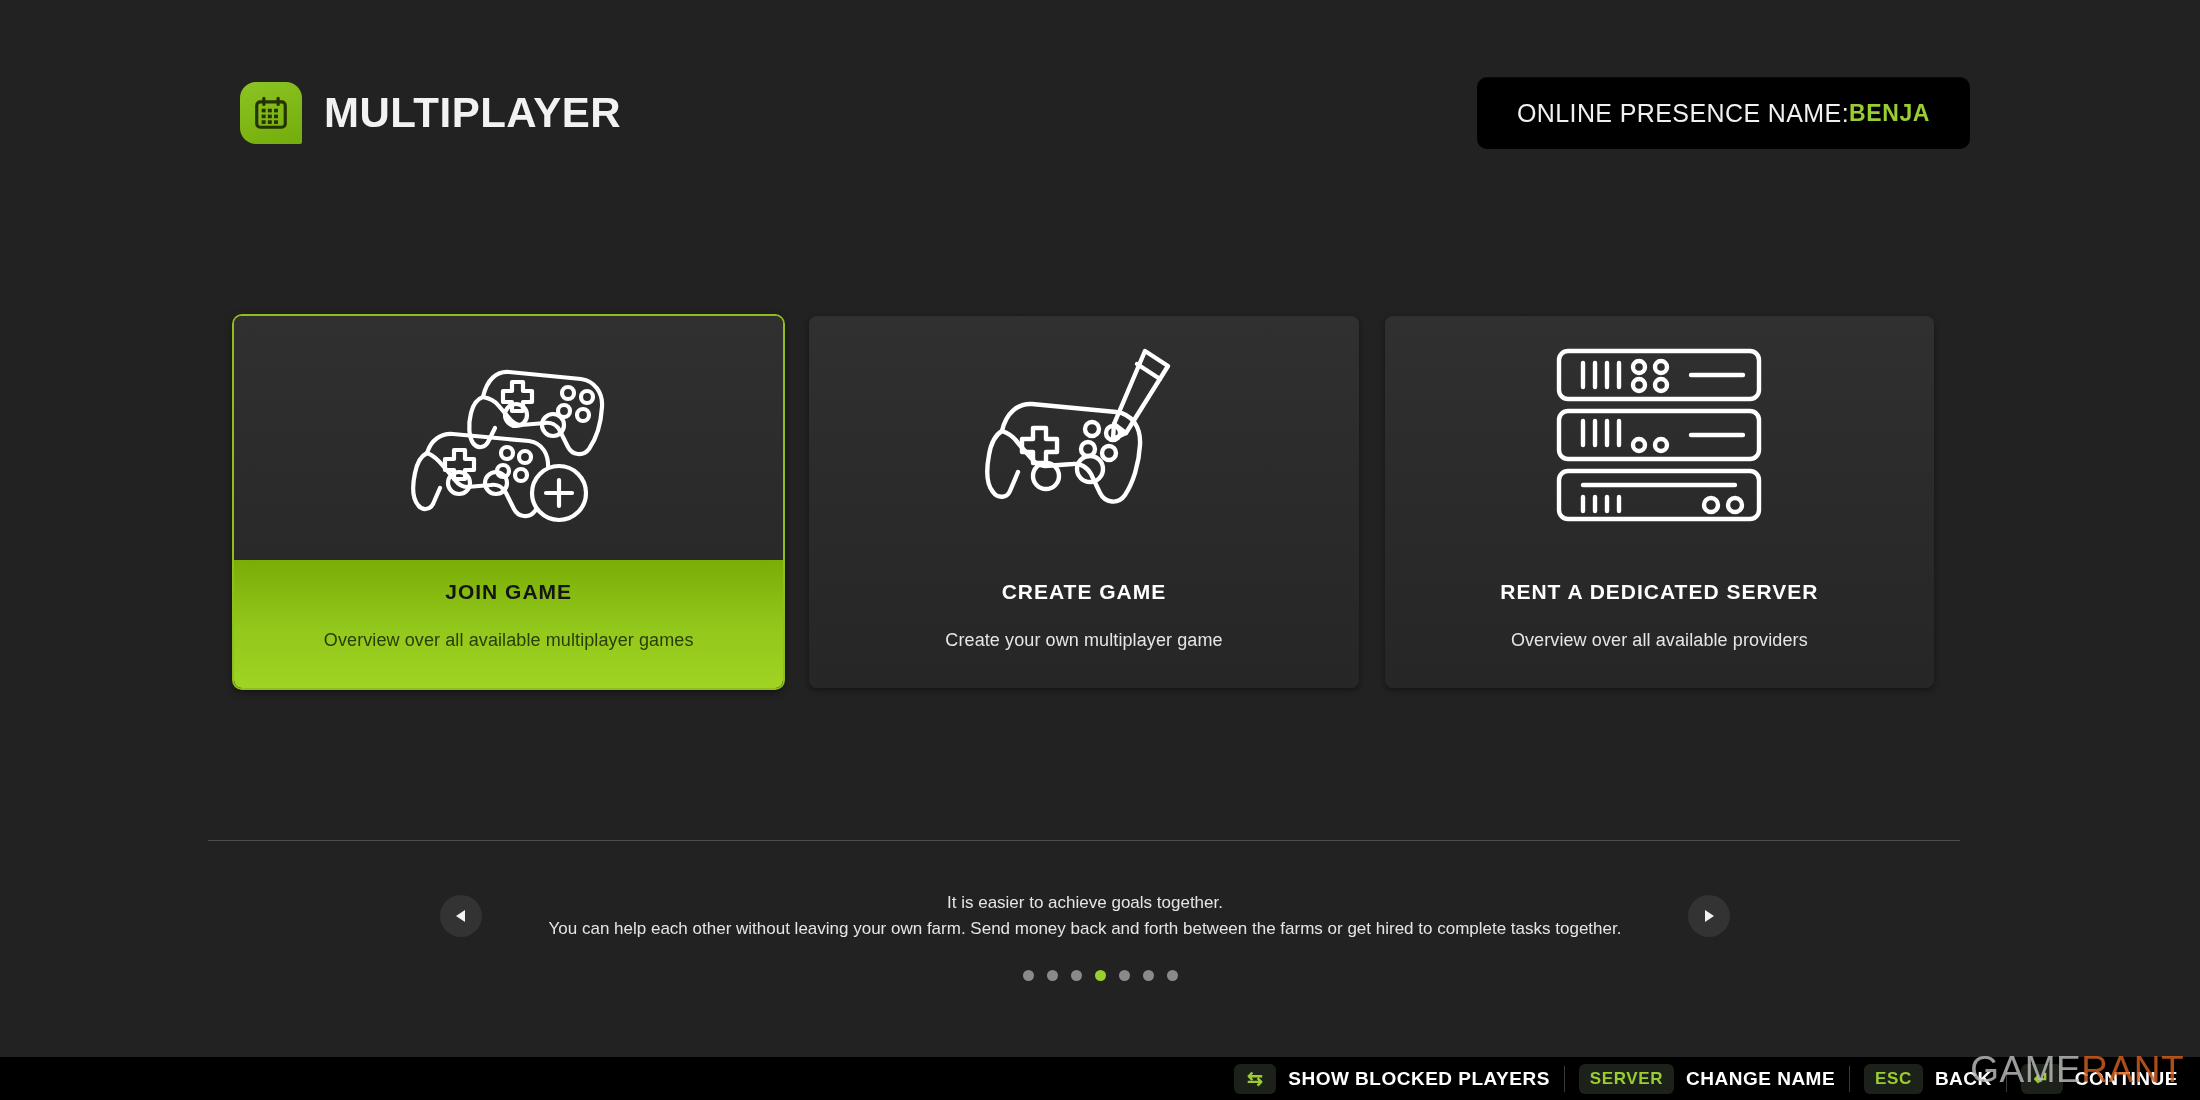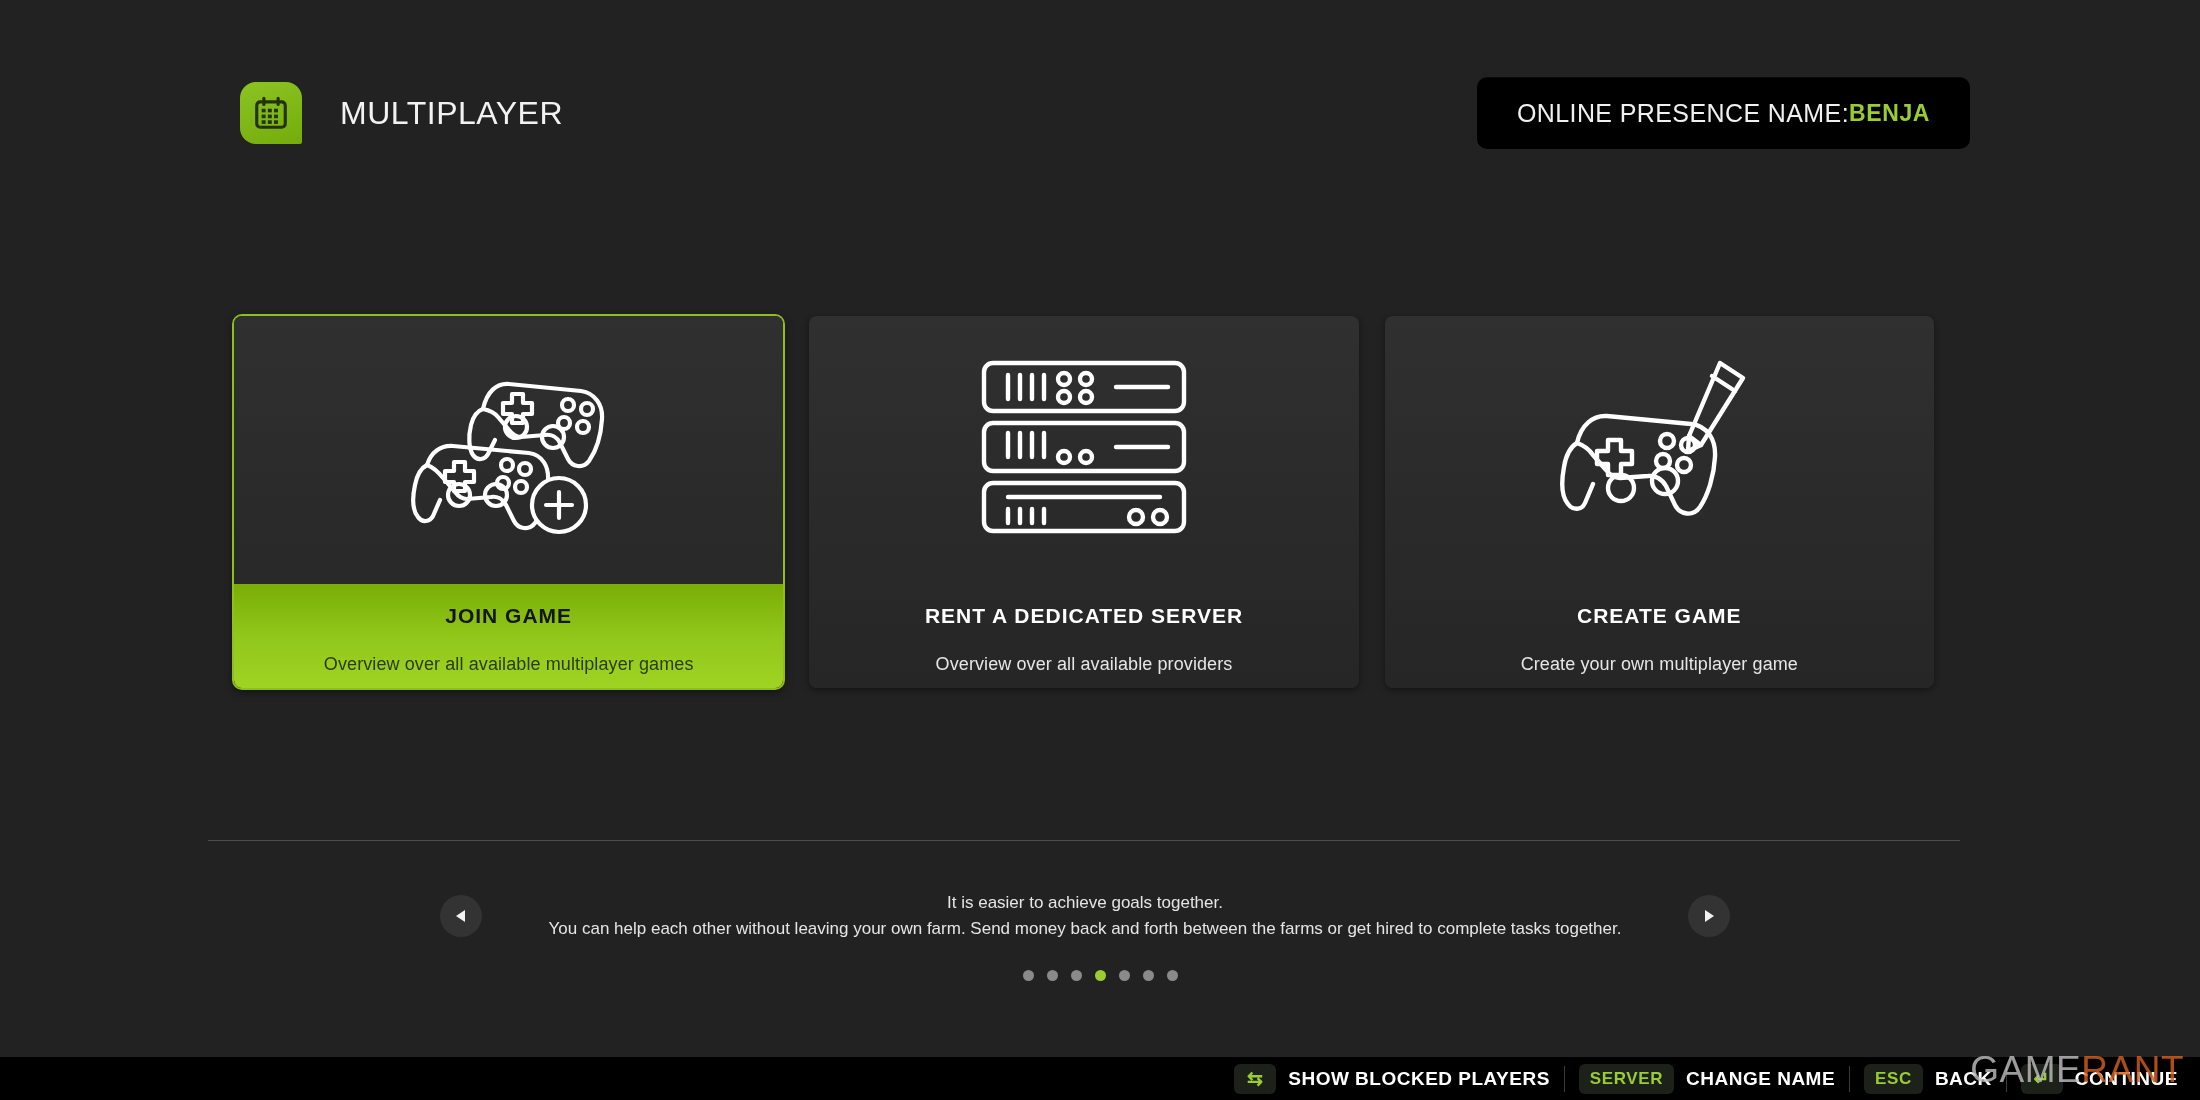--- a/index.html
+++ b/index.html
@@ -41,26 +41,25 @@
     background: #7CB518;
     background: linear-gradient(160deg, #8CC424 0%, #74AC0C 100%);
     border-radius: 16px 16px 2px 16px;
     display: flex;
     align-items: center;
     justify-content: center;
     flex: none;
   }
 
   #app-title {
-    font-size: 32px;
+    font-size: 42px;
     letter-spacing: 0.5px;
-    font-weight: 400;
+    font-weight: 700;
     color: #f2f2f2;
     white-space: nowrap;
-    margin-left: 16px;
   }
 
   #presence-pill {
     background: #000000;
     border-radius: 10px;
     height: 72px;
     padding: 0 40px;
     display: flex;
     align-items: center;
     box-shadow: 0 1px 0 rgba(255,255,255,0.03) inset;
@@ -102,21 +101,21 @@
 
   .card-art {
     flex: 1 1 auto;
     display: flex;
     align-items: center;
     justify-content: center;
     padding-bottom: 6px;
   }
 
   .card-footer {
-    height: 104px;
+    height: 128px;
     padding-top: 20px;
     text-align: center;
     background: transparent;
   }
 
   .card-title {
     font-size: 21px;
     font-weight: bold;
     letter-spacing: 1.0px;
     color: #ffffff;
@@ -338,20 +337,52 @@
       </svg>
     </div>
     <div class="card-footer">
       <div class="card-title">JOIN GAME</div>
       <div class="card-sub">Overview over all available multiplayer games</div>
     </div>
   </div>
 
   <div class="card">
     <div class="card-art">
+      <svg width="200" height="200" viewBox="0 0 200 200" aria-hidden="true">
+        <g fill="none" stroke="#ffffff" stroke-width="4.4" stroke-linejoin="round" stroke-linecap="round">
+
+          <path d="M18 96 C22 78 34 68 48 69 L132 77 C149 79 157 93 156 110 C155 129 149 148 141 160 C134 170 121 168 116 158 L107 139 C103 132 96 128 89 129 L61 131 C55 131 51 128 47 123 L34 108 C30 102 24 98 18 96 Z"></path>
+          <path d="M18 96 C11 100 7 108 5 120 C2 136 3 150 9 157 C14 164 23 163 26 156 L34 137"></path>
+
+          <path d="M38 104 h11 v-11 h13 v11 h11 v13 h-11 v11 h-13 v-11 h-11 z"></path>
+
+          <circle cx="108" cy="94" r="7"></circle>
+          <circle cx="129" cy="98" r="7"></circle>
+          <circle cx="104" cy="114" r="7"></circle>
+          <circle cx="125" cy="118" r="7"></circle>
+
+          <circle cx="62" cy="141" r="13"></circle>
+          <circle cx="106" cy="134" r="13"></circle>
+        </g>
+
+        <g fill="none" stroke="#ffffff" stroke-width="4.4" stroke-linejoin="round" stroke-linecap="round">
+          <path d="M161 16 L184 31 L142 98 L129 104 L130 89 Z"></path>
+          <line x1="153" y1="29" x2="176" y2="44"></line>
+          <path d="M130 89 L142 98"></path>
+        </g>
+      </svg>
+    </div>
+    <div class="card-footer">
+      <div class="card-title">CREATE GAME</div>
+      <div class="card-sub">Create your own multiplayer game</div>
+    </div>
+  </div>
+
+  <div class="card">
+    <div class="card-art">
       <svg width="212" height="180" viewBox="0 0 212 180" aria-hidden="true">
         <g fill="none" stroke="#ffffff" stroke-width="4.4" stroke-linejoin="round" stroke-linecap="round">
 
           <rect x="6" y="6" width="200" height="48" rx="9"></rect>
           <line x1="30" y1="18" x2="30" y2="42"></line>
           <line x1="42" y1="18" x2="42" y2="42"></line>
           <line x1="54" y1="18" x2="54" y2="42"></line>
           <line x1="66" y1="18" x2="66" y2="42"></line>
           <circle cx="86" cy="22" r="6"></circle>
           <circle cx="108" cy="22" r="6"></circle>
@@ -378,52 +409,20 @@
           <circle cx="182" cy="160" r="7"></circle>
         </g>
       </svg>
     </div>
     <div class="card-footer">
       <div class="card-title">RENT A DEDICATED SERVER</div>
       <div class="card-sub">Overview over all available providers</div>
     </div>
   </div>
 
-  <div class="card">
-    <div class="card-art">
-      <svg width="200" height="200" viewBox="0 0 200 200" aria-hidden="true">
-        <g fill="none" stroke="#ffffff" stroke-width="4.4" stroke-linejoin="round" stroke-linecap="round">
-
-          <path d="M18 96 C22 78 34 68 48 69 L132 77 C149 79 157 93 156 110 C155 129 149 148 141 160 C134 170 121 168 116 158 L107 139 C103 132 96 128 89 129 L61 131 C55 131 51 128 47 123 L34 108 C30 102 24 98 18 96 Z"></path>
-          <path d="M18 96 C11 100 7 108 5 120 C2 136 3 150 9 157 C14 164 23 163 26 156 L34 137"></path>
-
-          <path d="M38 104 h11 v-11 h13 v11 h11 v13 h-11 v11 h-13 v-11 h-11 z"></path>
-
-          <circle cx="108" cy="94" r="7"></circle>
-          <circle cx="129" cy="98" r="7"></circle>
-          <circle cx="104" cy="114" r="7"></circle>
-          <circle cx="125" cy="118" r="7"></circle>
-
-          <circle cx="62" cy="141" r="13"></circle>
-          <circle cx="106" cy="134" r="13"></circle>
-        </g>
-
-        <g fill="none" stroke="#ffffff" stroke-width="4.4" stroke-linejoin="round" stroke-linecap="round">
-          <path d="M161 16 L184 31 L142 98 L129 104 L130 89 Z"></path>
-          <line x1="153" y1="29" x2="176" y2="44"></line>
-          <path d="M130 89 L142 98"></path>
-        </g>
-      </svg>
-    </div>
-    <div class="card-footer">
-      <div class="card-title">CREATE GAME</div>
-      <div class="card-sub">Create your own multiplayer game</div>
-    </div>
-  </div>
-
 </div>
 
 <div id="divider"></div>
 
 <div id="tip-row">
 
   <div class="nav-circle">
     <svg width="14" height="16" viewBox="0 0 14 16" aria-hidden="true">
       <polygon points="11,2 11,14 2,8" fill="#f2f2f2"></polygon>
     </svg>

